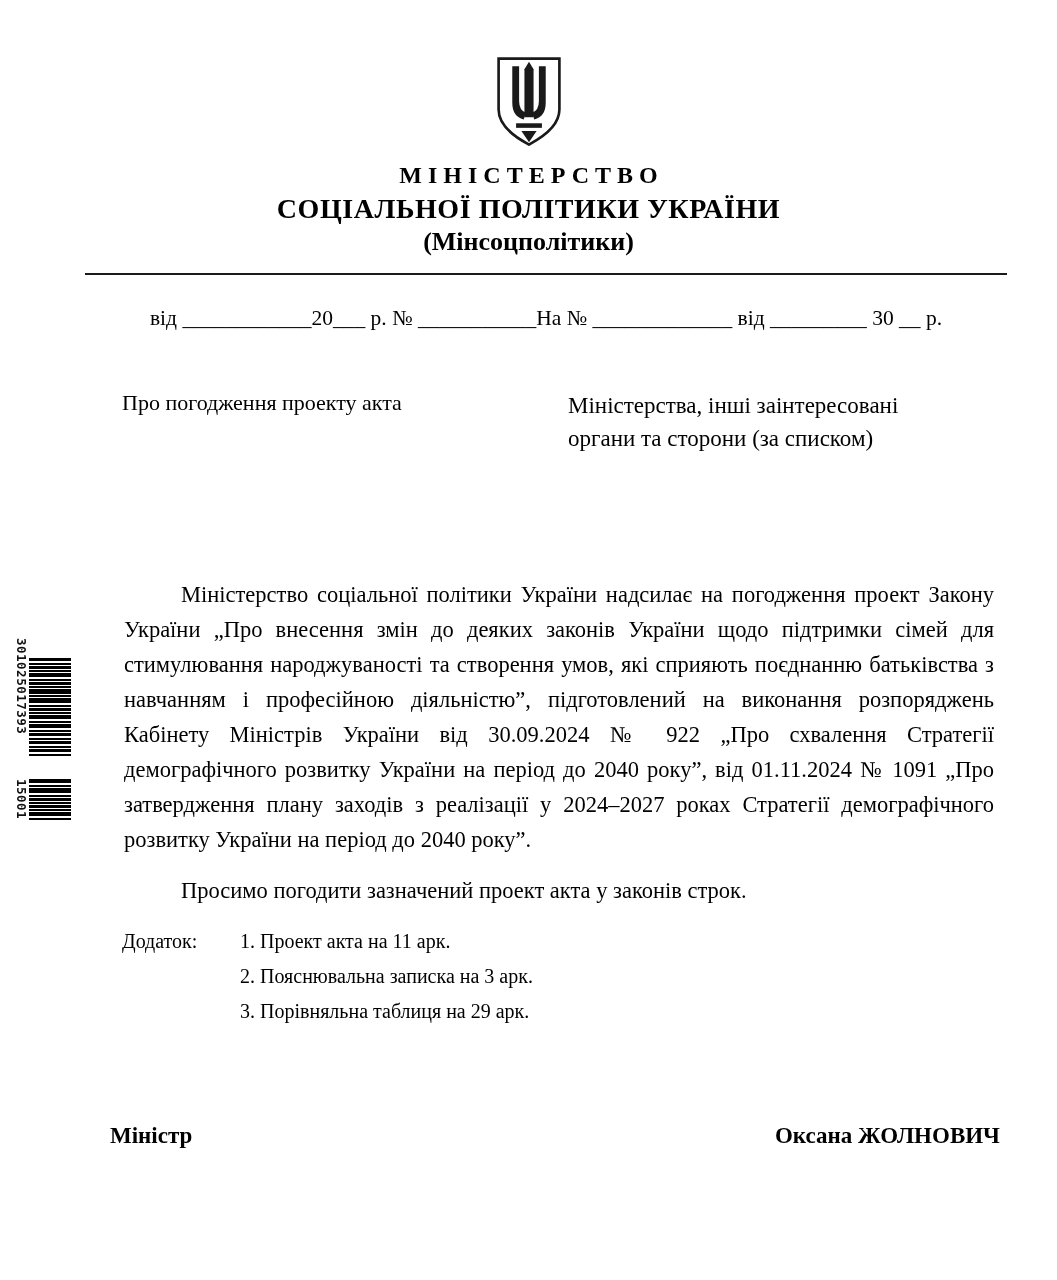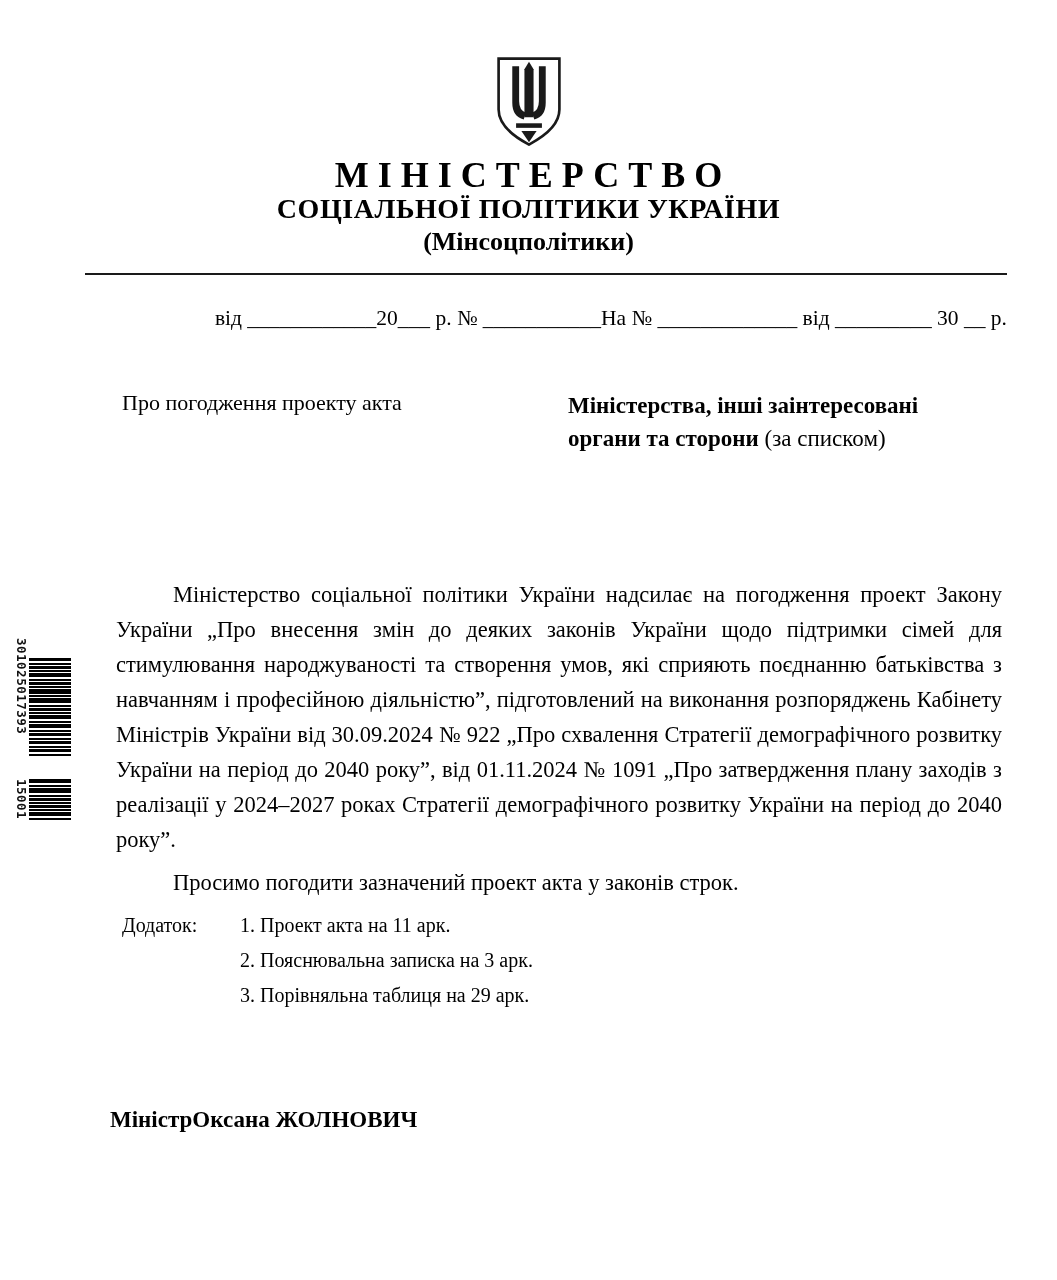--- a/index.html
+++ b/index.html
@@ -14,70 +14,70 @@
     overflow: hidden;
     box-sizing: border-box;
   }
 
   
   .letterhead { text-align: center; padding-top: 56px; }
   .emblem { display: inline-block; width: 76px; height: 92px; }
   .emblem svg { width: 100%; height: 100%; display: block; }
   .ministry-line1 {
     margin-top: 6px;
-    font-size: 36px; font-weight: bold;
+    font-size: 24px; font-weight: bold;
     letter-spacing: 0.25em; text-indent: 0.25em;
     line-height: 34px;
   }
   .ministry-line2 { font-size: 28px; font-weight: bold; letter-spacing: 0.02em; line-height: 34px; }
   .ministry-line3 { font-size: 26px; font-weight: bold; line-height: 32px; }
   .contacts { margin-top: 16px; font-size: 21.5px; line-height: 29.5px; }
   .rule {
     border: none;
     border-top: 2.5px solid #1a1a1a;
     margin: 15px 50px 0 85px;
   }
 
   
   .ref-row {
-    display: flex; justify-content: flex-end;
+    display: flex; justify-content: center;
     margin: 31px 50px 0 85px;
     font-size: 21.5px; line-height: 25px;
     white-space: nowrap;
   }
 
   
   .subject-row {
     display: flex; justify-content: space-between; align-items: flex-start;
     margin: 58px 89px 0 122px;
   }
   .subject { font-size: 22px; line-height: 28px; }
   .addressee { width: 400px; font-size: 23px; line-height: 33px; }
-  .addressee .b { font-weight: bold; }
+  .addressee .b { font-weight: normal; }
 
   
   .body-block {
     margin: 122px 47px 0 108px;
     font-size: 22.5px; line-height: 35px;
     text-align: justify;
   }
-  .body-block p { margin: 8px; text-indent: 57px; }
+  .body-block p { margin: 16px; text-indent: 57px; }
 
   
   .attachments {
     display: flex;
     margin: 8px 47px 0 122px;
     font-size: 20px; line-height: 35px;
   }
   .att-label { width: 118px; flex: none; }
   .att-items div { white-space: nowrap; }
 
   
   .signature-row {
-    display: flex; 
+    display: flex; justify-content: space-between;
     margin: 92px 57px 0 110px;
     font-size: 23px; font-weight: bold; line-height: 30px;
   }
 
   
   .barcode {
     position: absolute; left: 12px; top: 638px;
     display: flex; flex-direction: column; gap: 22px;
   }
   .barcode-group { display: flex; }

